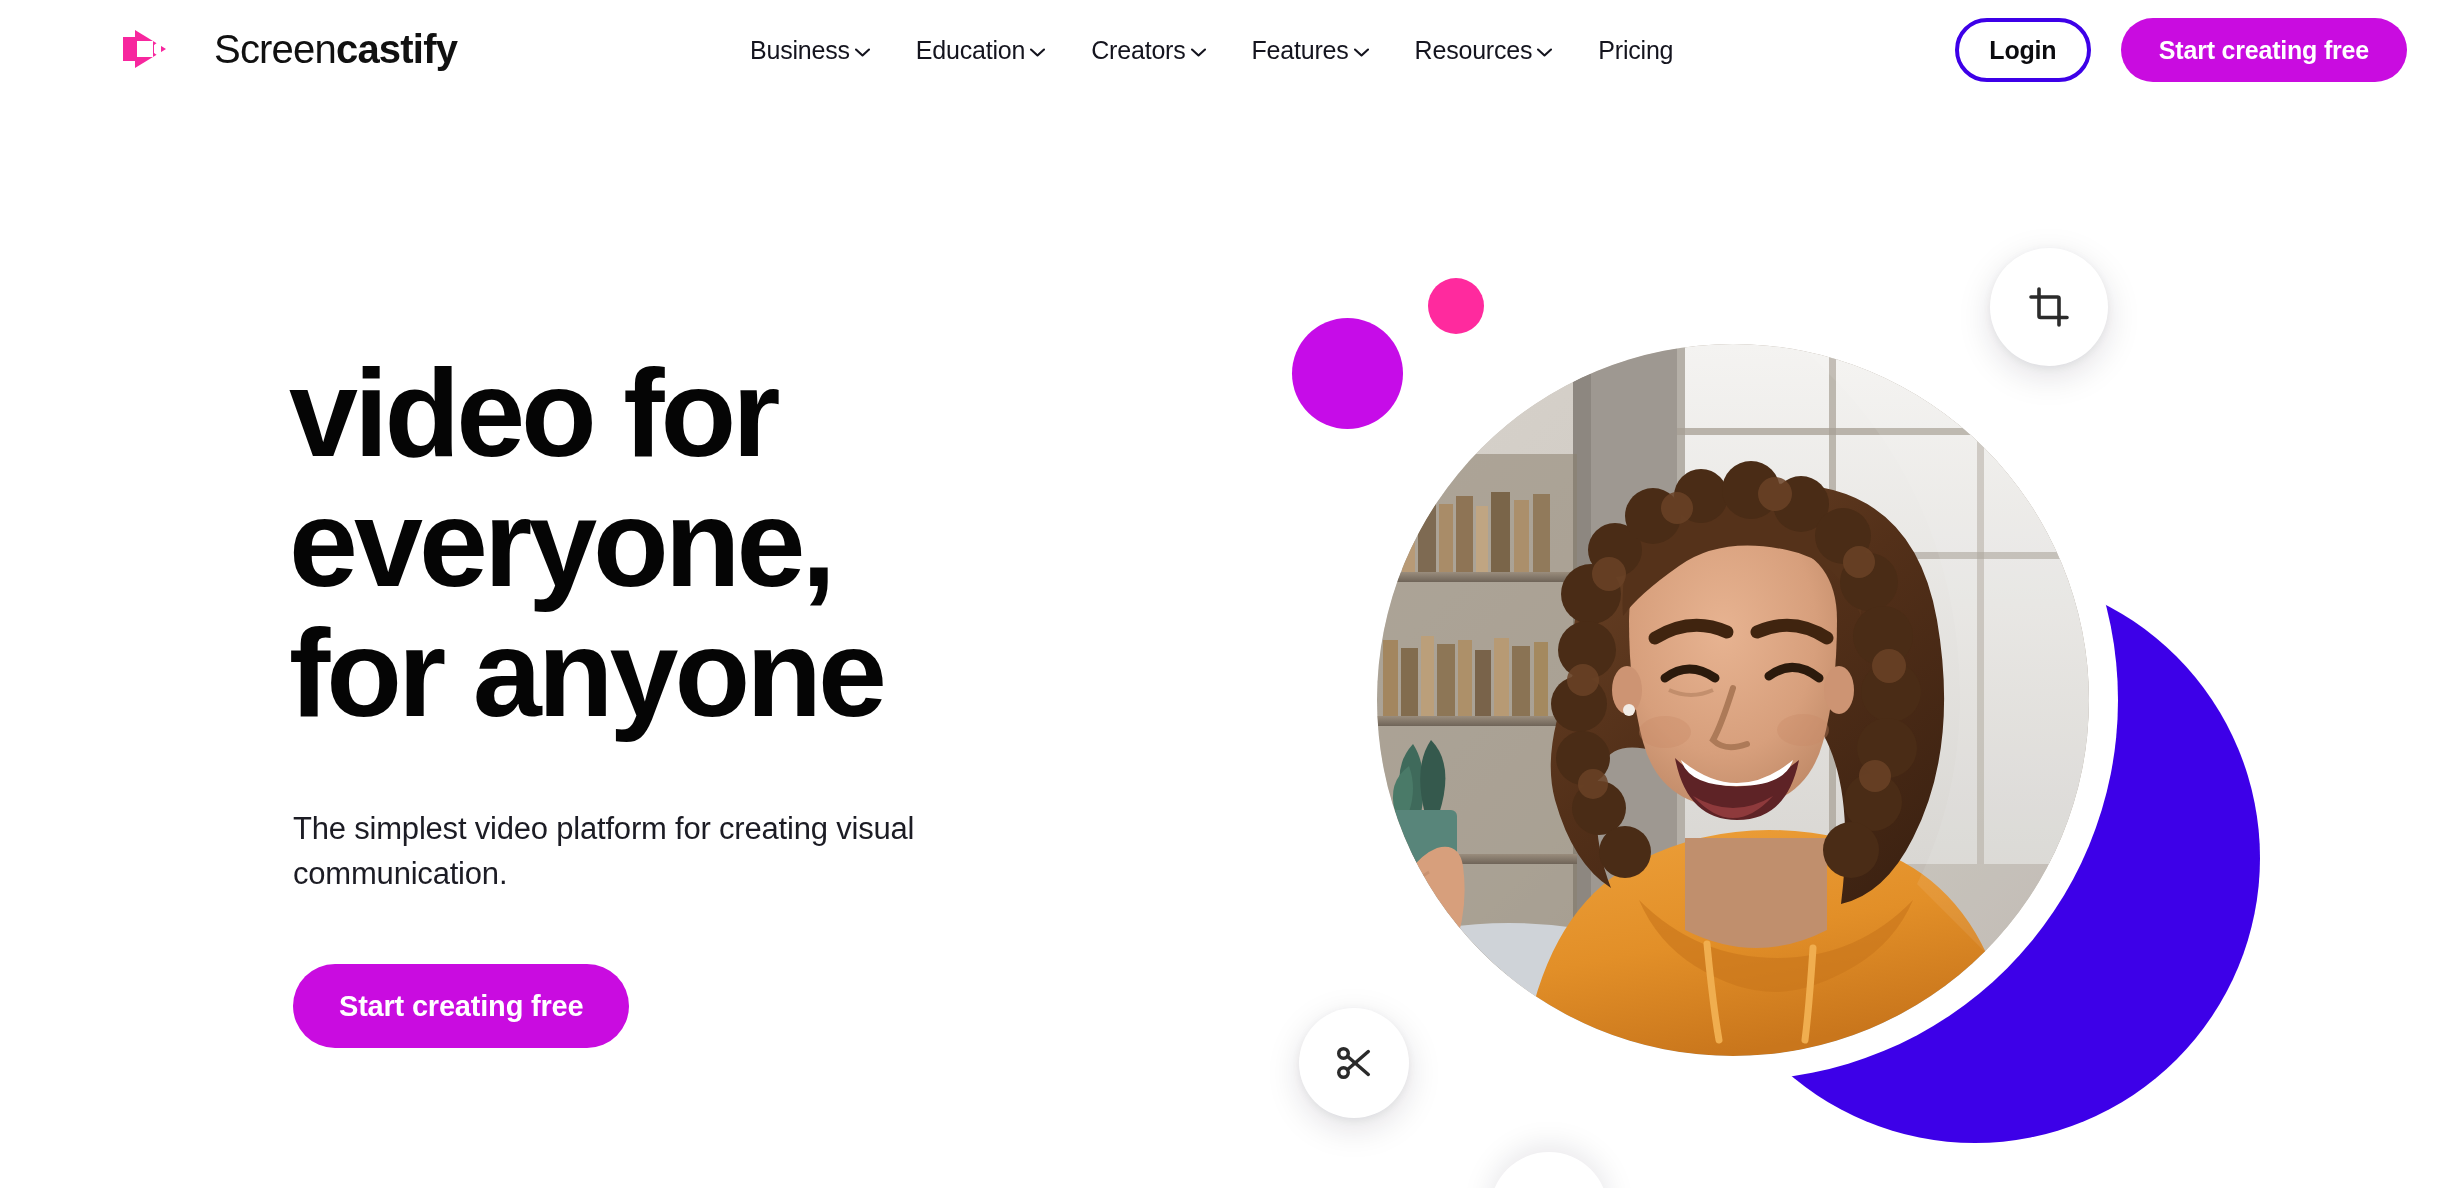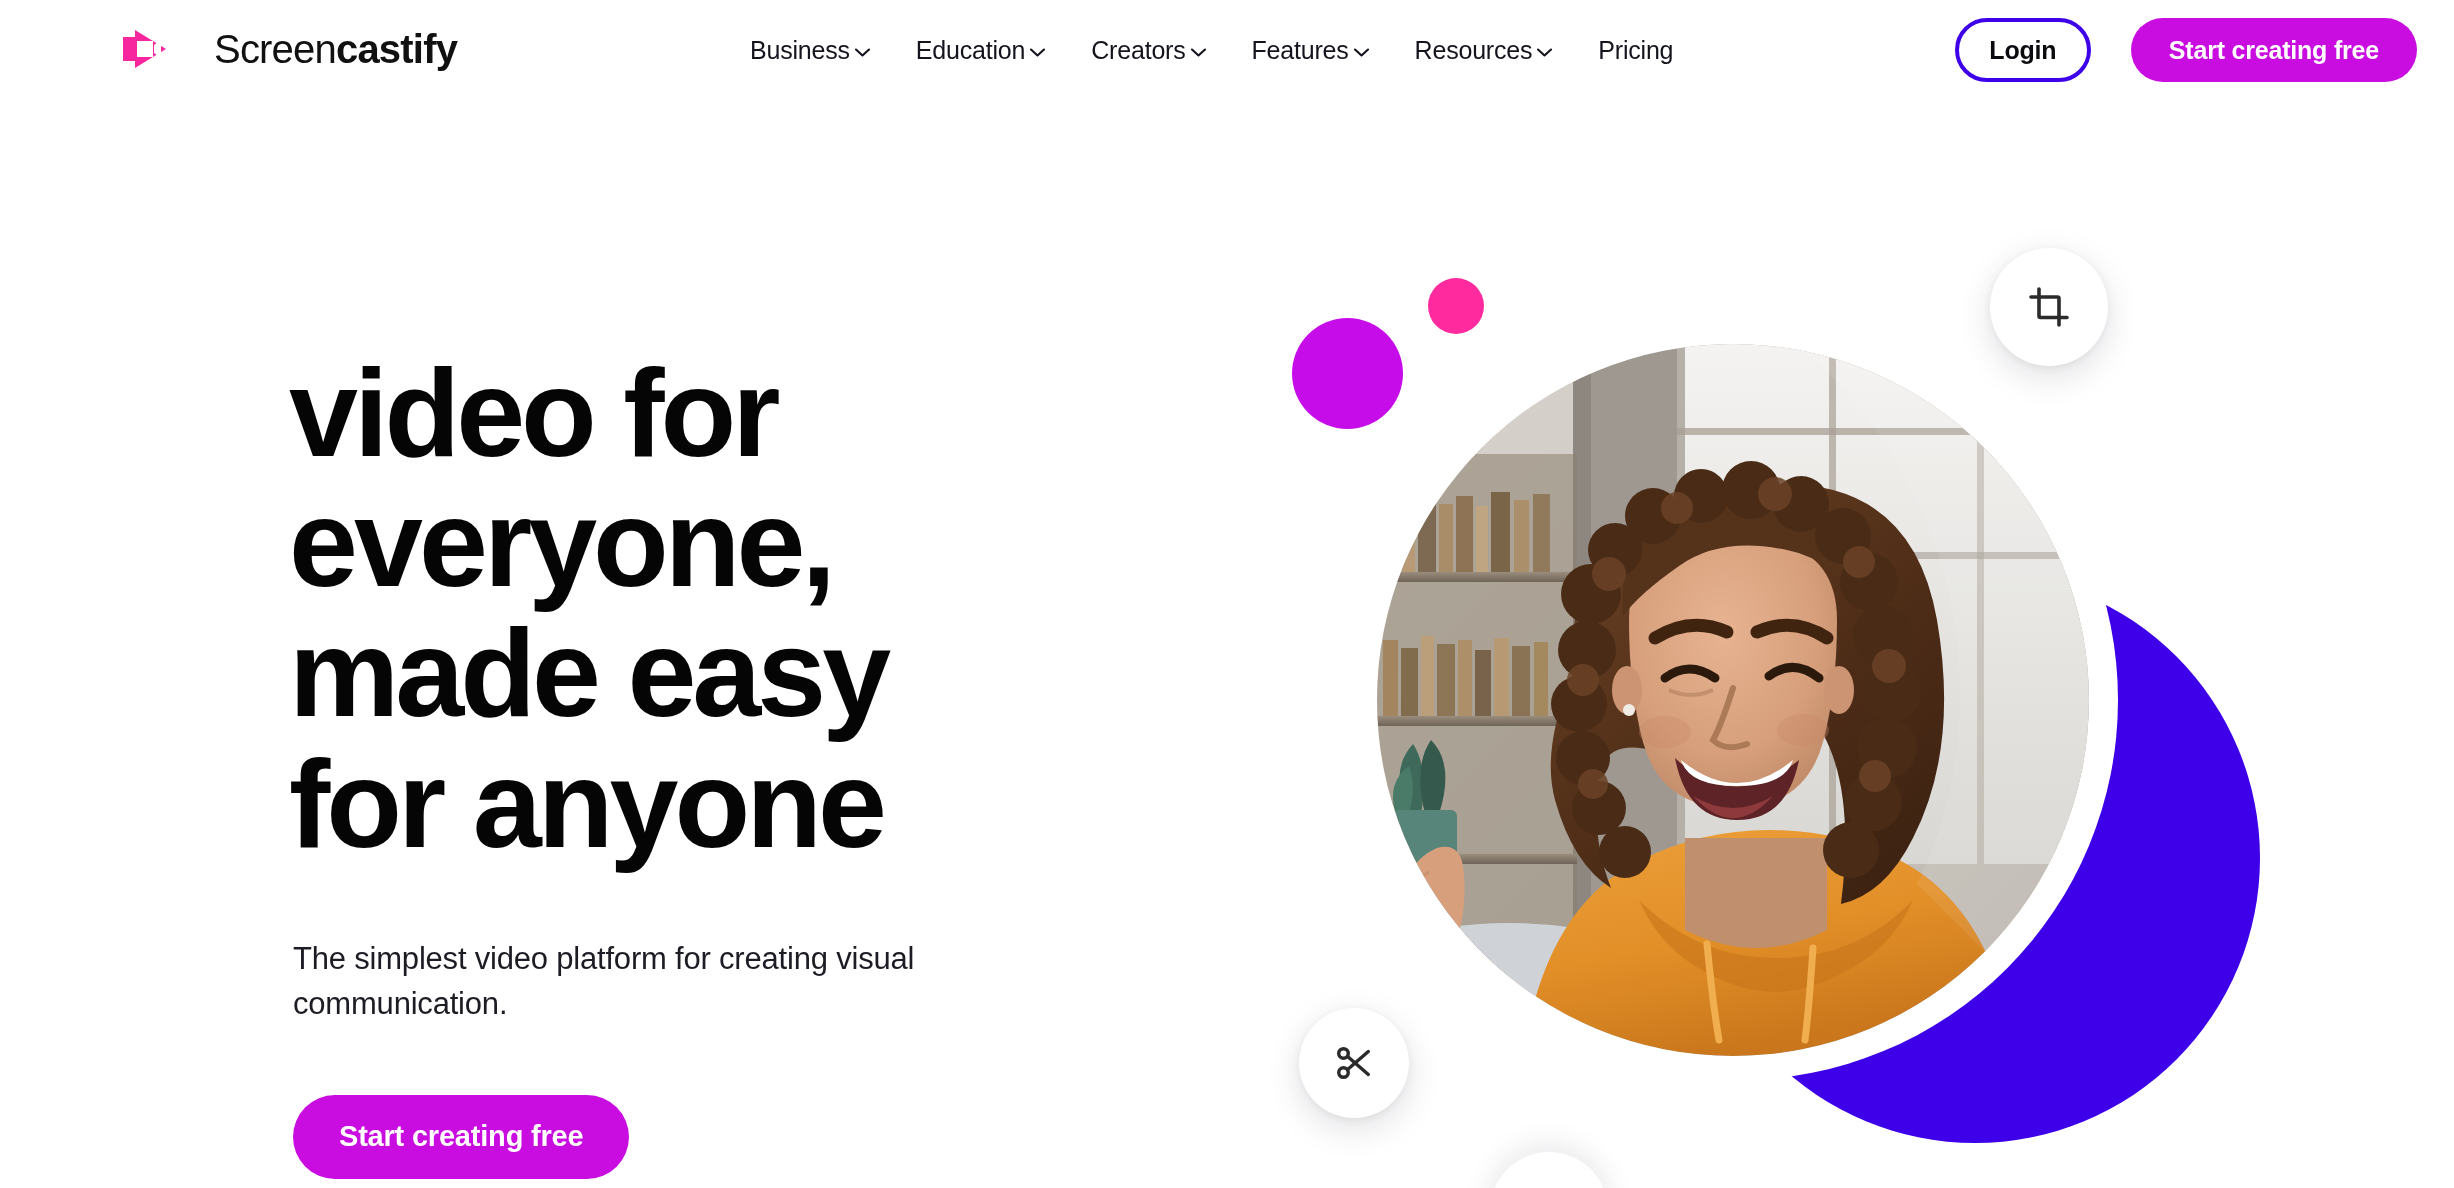--- a/index.html
+++ b/index.html
@@ -95,22 +95,22 @@
   .chev svg { display: block; }
 
   
   .hdr-actions {
     position: absolute;
     right: 0;
     top: 0;
     height: 100px;
     display: flex;
     align-items: center;
-    gap: 40px;
-    padding-right: 37px;
+    gap: 30px;
+    padding-right: 47px;
   }
   .btn-login {
     width: 136px;
     height: 64px;
     border: 4px solid #3d00e8;
     border-radius: 34px;
     background: #ffffff;
     color: #0b0b0f;
     font-size: 25px;
     font-weight: 700;
@@ -348,21 +348,20 @@
       <button class="btn-login">Login</button>
       <button class="btn-primary-sm">Start creating free</button>
     </div>
 
   </header>
 
   <section class="hero-left">
     <h1 class="hero-title">
       <span style="display:block">video for</span>
       <span style="display:block">everyone,</span>
-      <span style="display:block">made easy</span>
       <span style="display:block">for anyone</span>
     </h1>
     <p class="hero-sub">The simplest video platform for creating visual communication.</p>
     <button class="btn-primary-lg">Start creating free</button>
   </section>
 
   <div class="hero-art">
 
     <div class="blob-violet"></div>
     <div class="photo-halo"></div>

